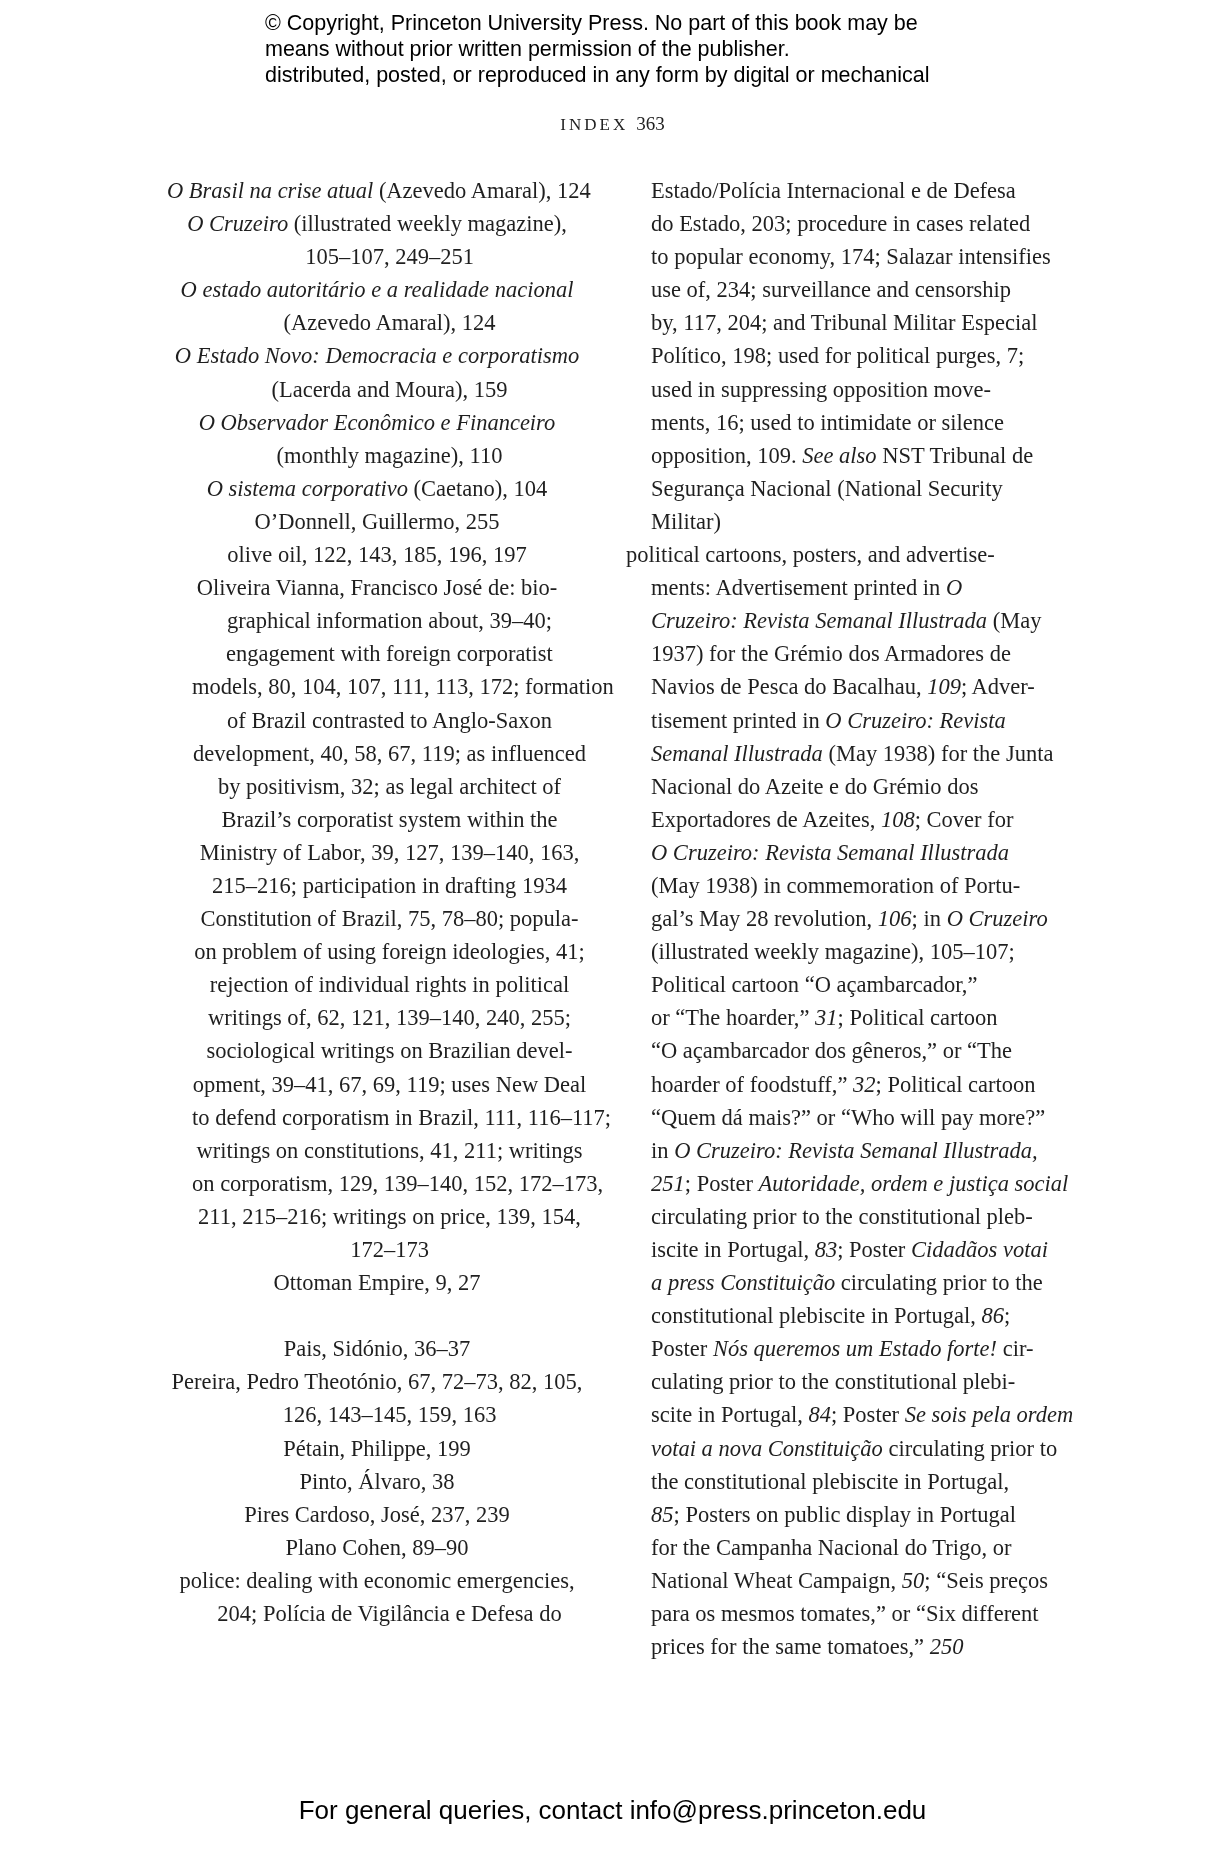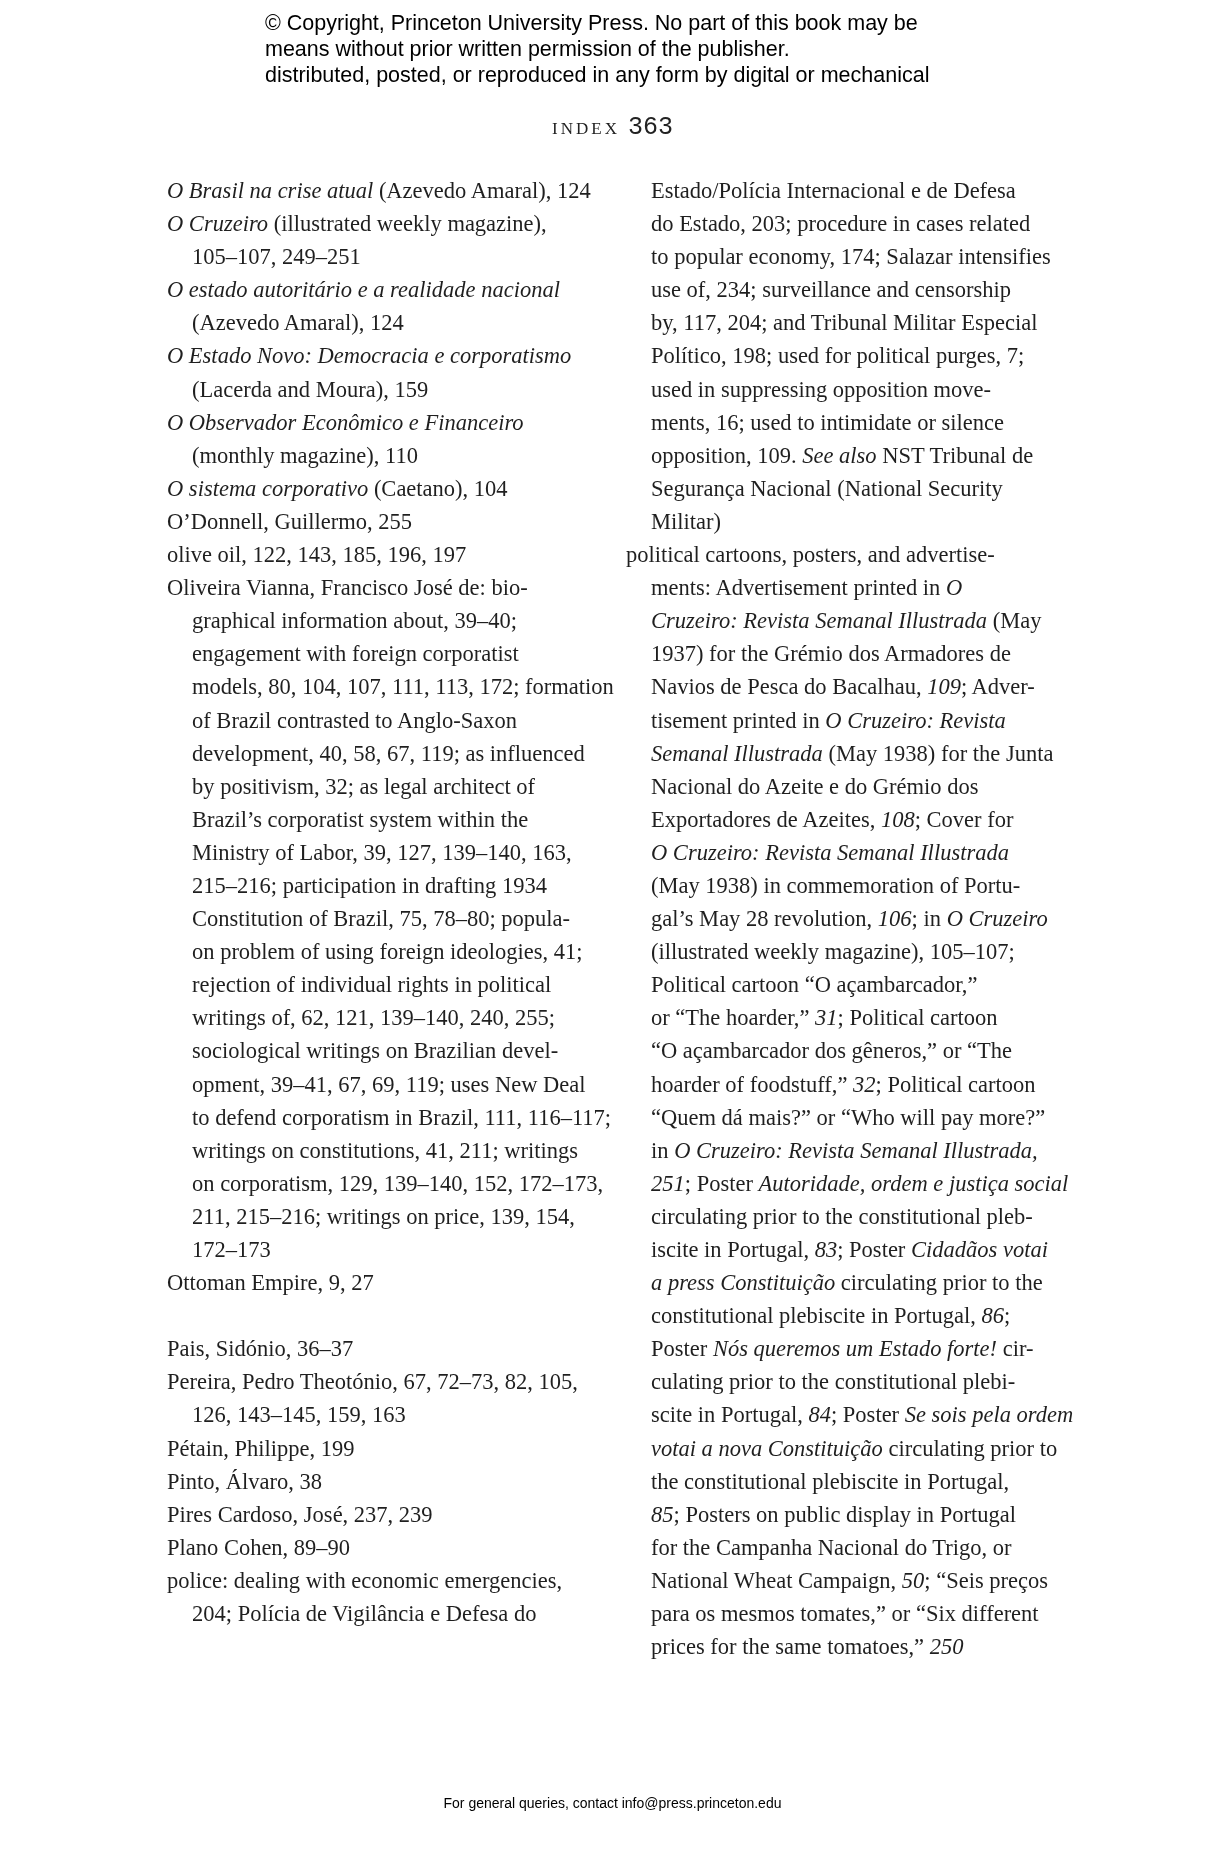--- a/index.html
+++ b/index.html
@@ -32,50 +32,49 @@
       width: 1225px;
       text-align: center;
       font-family: "Liberation Serif", serif;
       font-size: 17px;
       letter-spacing: 3px;
       color: #222;
     }
     .running-head .folio {
       margin-left: 8px;
       letter-spacing: 0;
-      font-size: 25px;
-      font-family: Liberation Mono, monospace;
+      font-size: 19px;
     }
     .column {
       position: absolute;
       top: 174px;
       width: 420px;
       font-family: "Liberation Serif", serif;
       font-size: 22.5px;
       line-height: 33.1px;
       color: #1f1f1f;
     }
-    .col-left { left: 167px; }
+    .col-left { left: 167px; text-align: center; }
     .col-right { left: 626px; }
     .line {
       white-space: nowrap;
       height: 33.1px;
     }
     .line.main { padding-left: 0; }
     .line.sub { padding-left: 25px; }
     .line.blank { height: 33.1px; }
     .line i { font-style: italic; }
     .footer {
       position: absolute;
       top: 1795px;
       left: 0;
       width: 1225px;
       text-align: center;
       font-family: "Liberation Sans", sans-serif;
-      font-size: 14px;
+      font-size: 26px;
       color: #000;
     }
   </style>
 </head>
 <body>
 
 <div class="copyright">
   <div>© Copyright, Princeton University Press. No part of this book may be</div>
   <div>means without prior written permission of the publisher.</div>
   <div>distributed, posted, or reproduced in any form by digital or mechanical</div>

